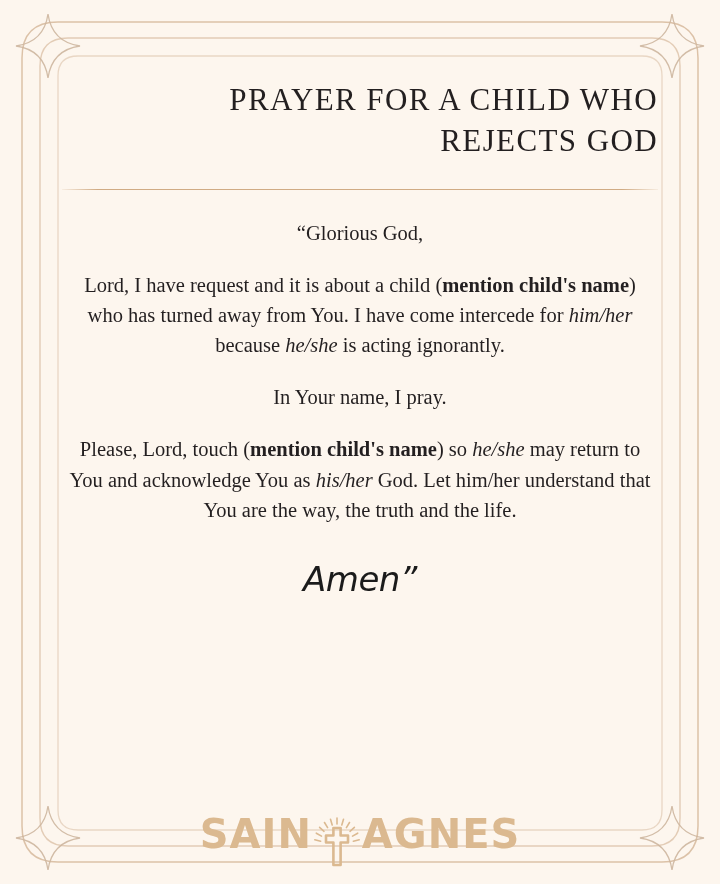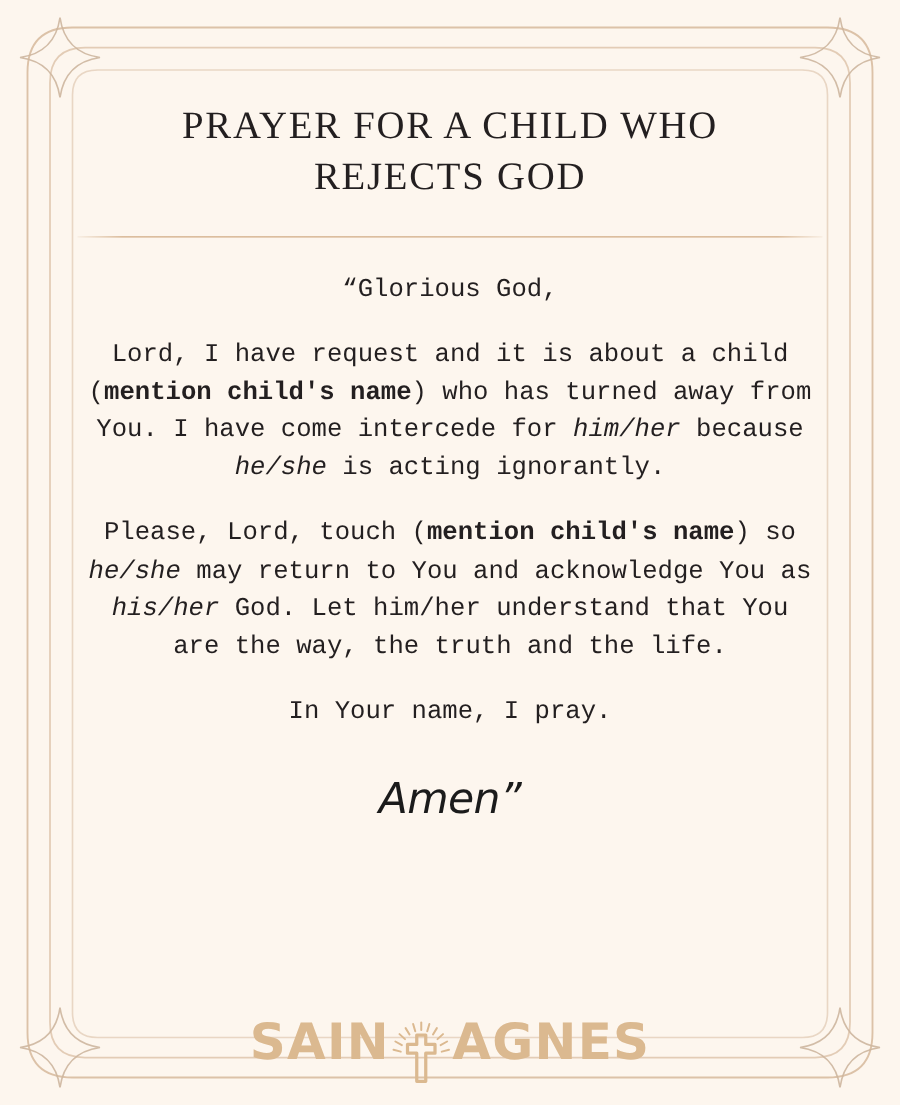--- a/index.html
+++ b/index.html
@@ -48,21 +48,21 @@
 
   .title {
     margin: 0;
     padding-top: 80px;
     font-family: "Liberation Serif", "DejaVu Serif", serif;
     font-size: 31px;
     font-weight: 400;
     line-height: 1.32;
     letter-spacing: 1.4px;
     color: #231f20;
-    text-align: center;
+    text-align: right;
     width: 100%;
     white-space: pre-line;
   }
 
   .divider {
     width: 100%;
     max-width: 596px;
     height: 1px;
     background: linear-gradient(to right,
         rgba(214,181,146,0.15),
@@ -78,21 +78,20 @@
     max-width: 586px;
     text-align: center;
     color: #231f20;
     font-size: 20.5px;
     line-height: 1.47;
     margin-top: 28px;
   }
 
   .para {
     margin: 0 0 22px 0;
-    font-family: Liberation Mono, monospace;
   }
   .para:last-child {
     margin-bottom: 0;
   }
 
   .para b {
     font-weight: 700;
     margin-top: 28px;
   }
   .para i {
@@ -177,22 +176,22 @@
   <div class="content">
 
     <h1 class="title">PRAYER FOR A CHILD WHO
 REJECTS GOD</h1>
 
     <div class="divider"></div>
 
     <div class="body-text">
         <p class="para"><span>“Glorious God,</span></p>
         <p class="para"><span>Lord, I have request and it is about a child (</span><b>mention child's name</b><span>) who has turned away from You. I have come intercede for </span><i>him/her</i><span> because </span><i>he/she</i><span> is acting ignorantly.</span></p>
+        <p class="para"><span>In Your name, I pray.</span></p>
         <p class="para"><span>Please, Lord, touch (</span><b>mention child's name</b><span>) so </span><i>he/she</i><span> may return to You and acknowledge You as </span><i>his/her</i><span> God. Let him/her understand that You are the way, the truth and the life.</span></p>
-        <p class="para"><span>In Your name, I pray.</span></p>
       </div>
 
     <div class="amen">Amen”</div>
   </div>
 
   <div class="logo">
     <span class="logo-word">SAIN</span>
     <span class="logo-cross">
       <svg viewBox="0 0 54 54" xmlns="http://www.w3.org/2000/svg">
         <g stroke="#dbb990" stroke-width="1.6" stroke-linecap="round" fill="none">

